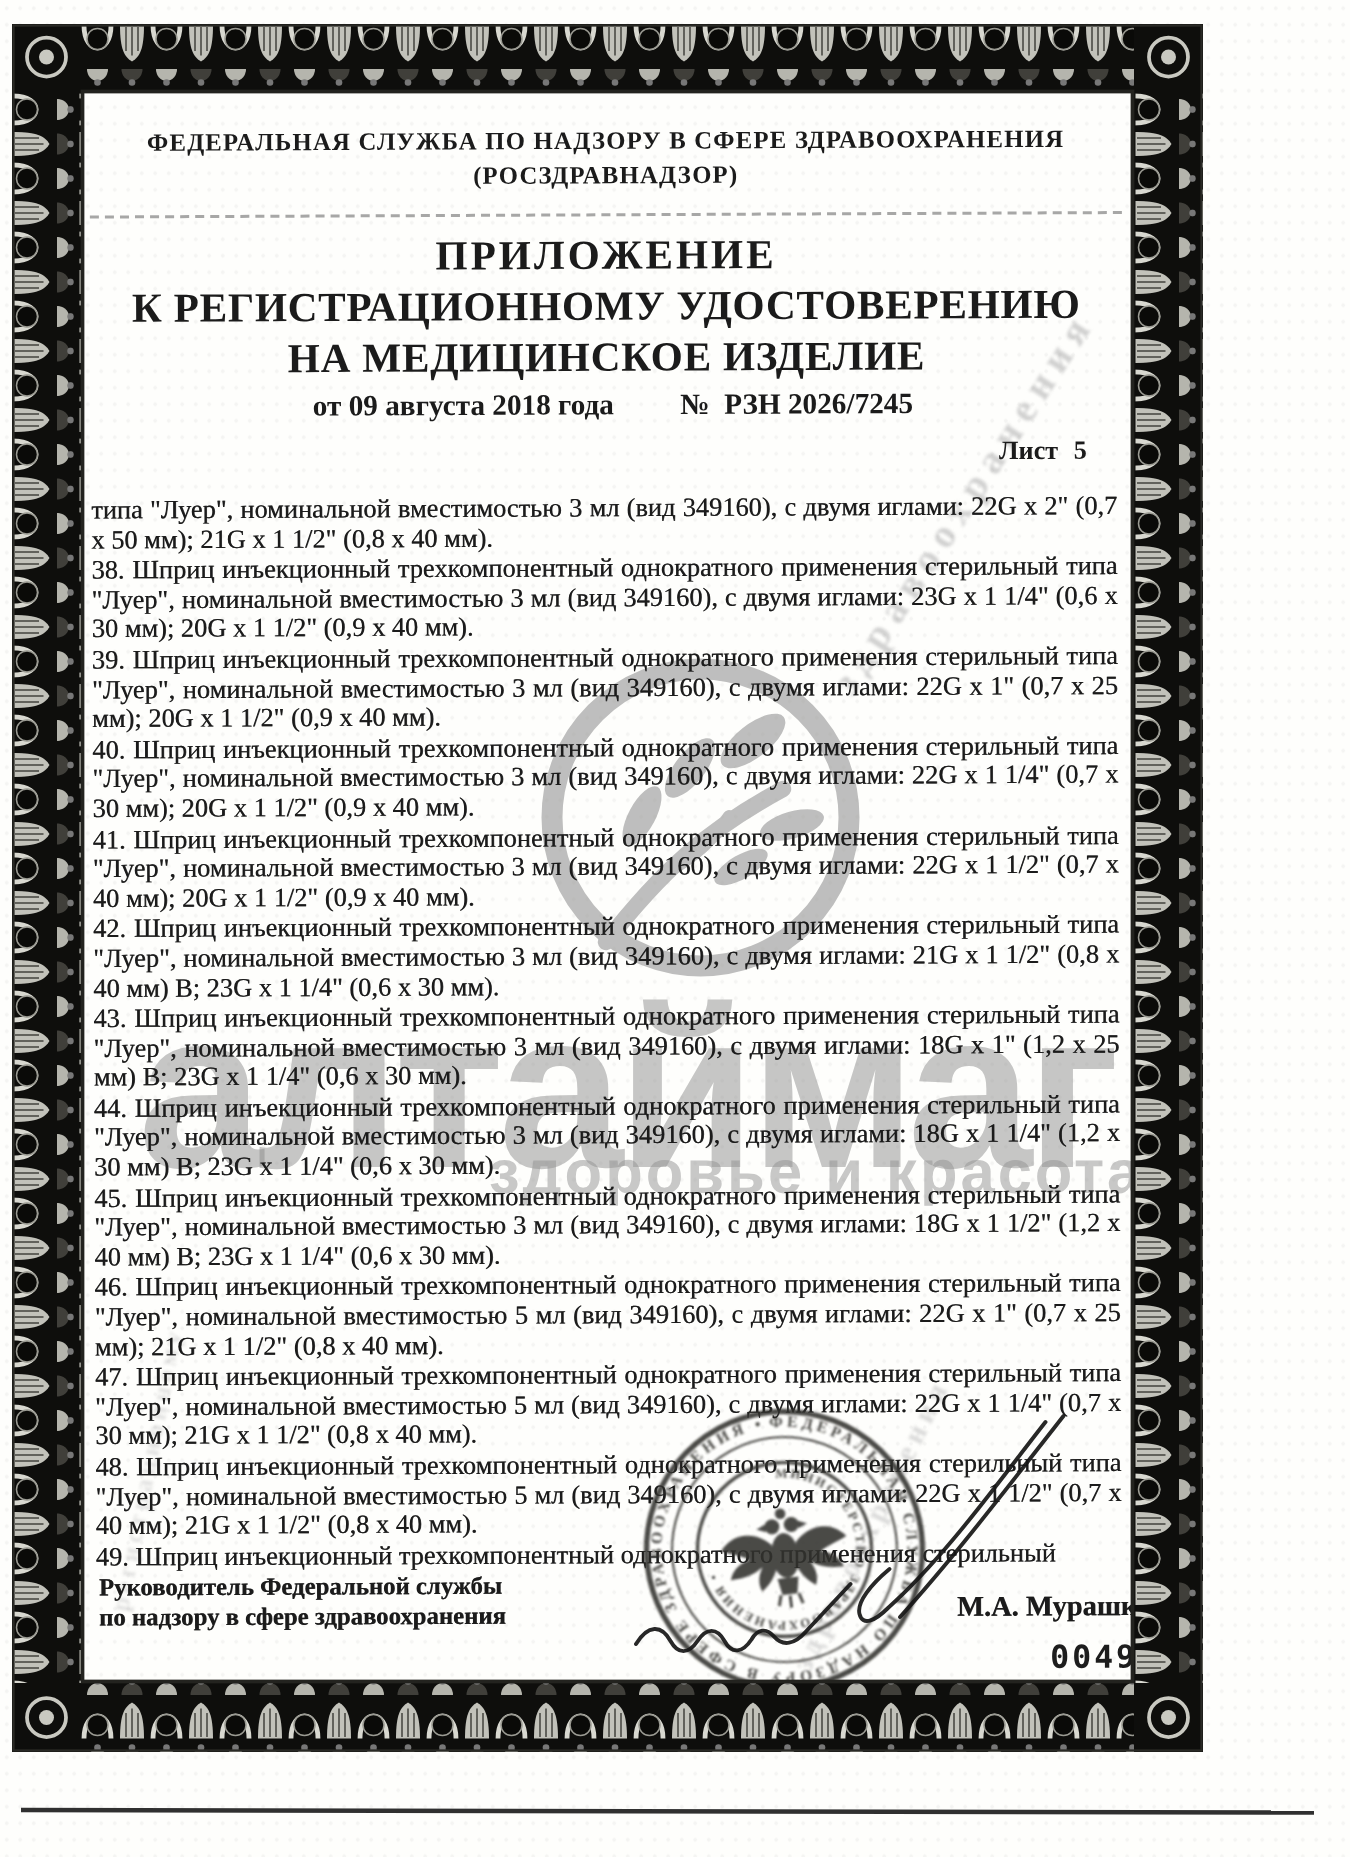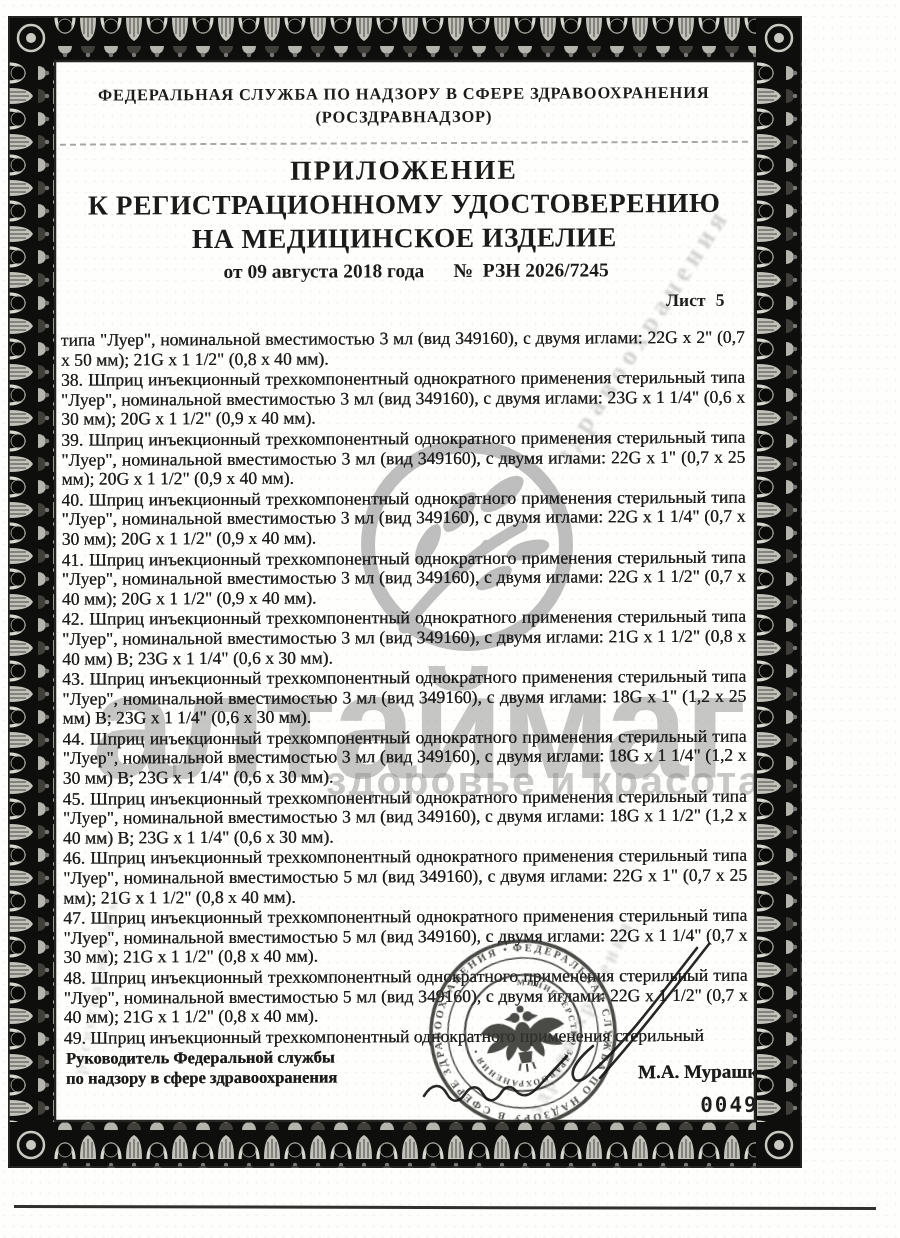--- a/index.html
+++ b/index.html
@@ -23,21 +23,21 @@
   .wm-d3{left:70px;top:1072px;font-size:17px;letter-spacing:3px;transform:rotate(-79deg);color:rgba(150,150,150,0.28);}
   
   .content{position:absolute;inset:0;z-index:2;color:#1b1b1b;transform:rotate(-0.25deg);}
   .org{position:absolute;left:62px;top:82px;width:688px;text-align:center;font-weight:bold;
        font-size:16.5px;line-height:23px;letter-spacing:0.8px;}
   .divider{position:absolute;left:62px;top:142px;width:688px;border-top:2px dashed rgba(80,80,80,0.5);}
   .doc-title{position:absolute;left:62px;top:153px;width:688px;text-align:center;font-weight:bold;
        font-size:27.5px;line-height:34px;letter-spacing:0.5px;}
   .doc-title .t1{letter-spacing:2px;}
   .date-row{position:absolute;left:62px;top:260px;width:688px;font-weight:bold;font-size:19.5px;}
-  .date-text{position:absolute;left:163px;white-space:pre;}
+  .date-text{position:absolute;left:148px;white-space:pre;}
   .number-text{position:absolute;left:393px;white-space:pre;}
   .sheet{position:absolute;left:62px;top:291px;width:664px;text-align:right;font-weight:bold;
        font-size:17.5px;word-spacing:6px;}
   .body-text{position:absolute;left:62px;top:329px;width:684px;font-size:17.6px;line-height:19.6px;
        text-align:justify;text-shadow:0.3px 0 0 rgba(27,27,27,0.8);}
   .body-text p{margin:0 0 1px 0;}
   .signer{position:absolute;left:64px;top:1047px;font-weight:bold;font-size:16.5px;line-height:20px;
        text-shadow:0.3px 0 0 rgba(27,27,27,0.8);}
   .signer-name{position:absolute;left:636px;top:1062px;font-weight:bold;font-size:19px;white-space:nowrap;
        text-shadow:0.3px 0 0 rgba(27,27,27,0.8);}

